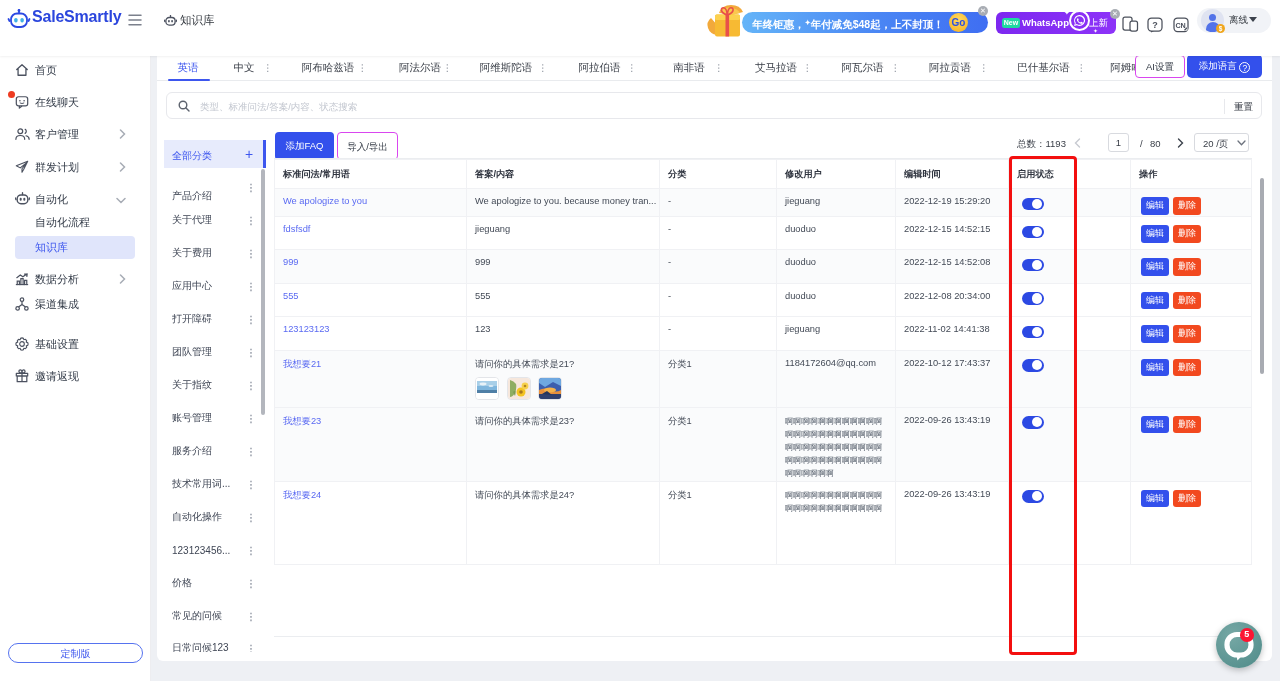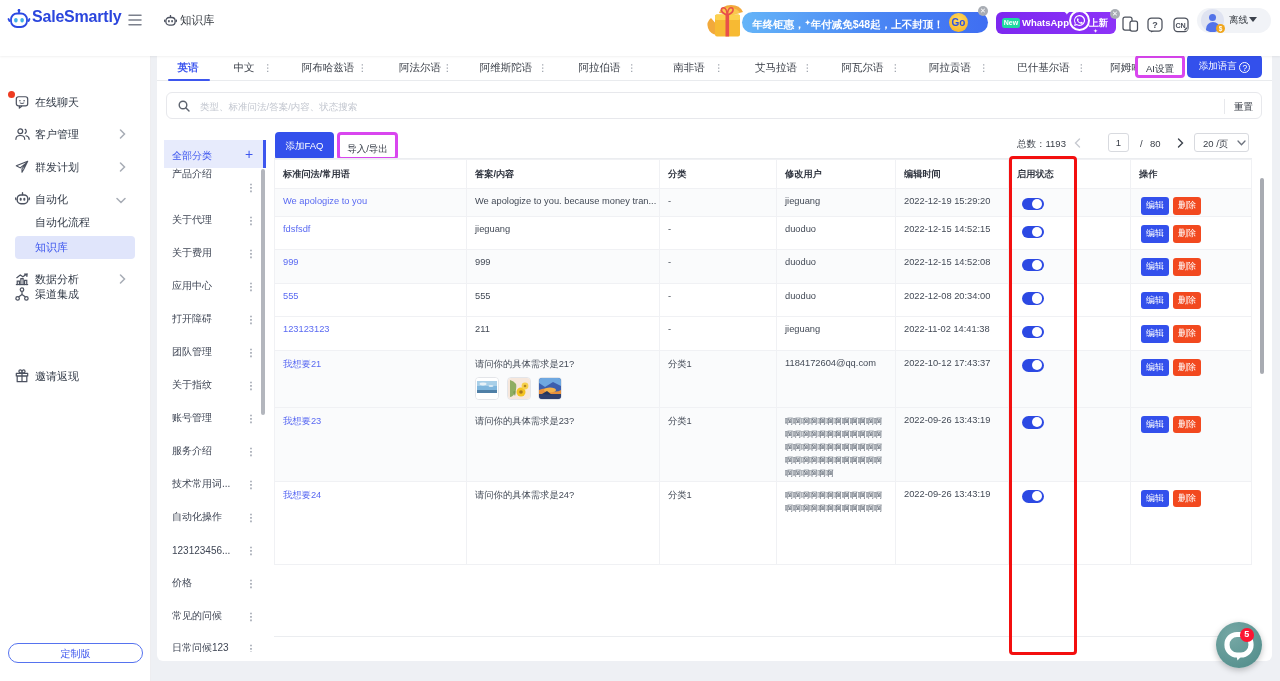--- a/index.html
+++ b/index.html
@@ -32,31 +32,31 @@
 .tgl{width:21.5px;height:12.5px;border-radius:7px;background:#2c49e3;position:relative;margin:1.5px 0 0 5px}
 .tgl::after{content:"";position:absolute;right:1.2px;top:1.2px;width:10.1px;height:10.1px;border-radius:50%;background:#fff}
 .btn-e,.btn-d{display:inline-block;width:28px;height:17.5px;line-height:17.5px;border-radius:3px;color:#fff;font-size:9px;text-align:center;vertical-align:top}
 .btn-e{background:#3350ec;margin:1px 4px 0 2px}
 .btn-d{background:#f2491f;margin-top:1px}
 .ha{font-size:8.1px;line-height:13.2px;width:98px;word-break:break-all;white-space:normal;color:#525b68;letter-spacing:0}
 .thumb{display:inline-block;width:24px;height:23px;border:1px solid #e3e5e9;border-radius:4px;margin-right:5px;vertical-align:top;overflow:hidden;background:#fff}
 
 #redbox{position:absolute;left:1009px;top:155.5px;width:68px;height:499px;border:3px solid #f30f0f;border-radius:4px;z-index:40;pointer-events:none}
 
-.wbtn{position:absolute;background:#fff;border:3px solid #d946ef;border-radius:4px;font-size:9.5px;color:#333a45;text-align:center}
+.wbtn{position:absolute;background:#fff;border:1px solid #d946ef;border-radius:4px;font-size:9.5px;color:#333a45;text-align:center}
 .bbtn{position:absolute;background:#3350ec;color:#fff;border-radius:4px;font-size:9.5px;text-align:center}
 </style>
 </head>
 <body>
 
 <div id="card"></div>
 <div id="cardc" style="position:absolute;left:0;top:0;width:1280px;height:681px;z-index:6">
 
   <div class="abs" style="left:157px;top:80px;width:1115px;height:1px;background:#e9ebee"></div>
-  <div class="tab" style="left:188px;color:#3d56ee;font-weight:700">英语</div>
+  <div class="tab" style="left:188px;color:#3d56ee;font-weight:400">英语</div>
   <div class="abs" style="left:168px;top:78.5px;width:42px;height:2.5px;background:#3d56ee;border-radius:1px"></div>
   <div class="tab" style="left:244px">中文</div>
     <div class="tdots" style="left:263px">⋮</div>
   <div class="tab" style="left:328px">阿布哈兹语</div>
     <div class="tdots" style="left:357.5px">⋮</div>
   <div class="tab" style="left:420px">阿法尔语</div>
     <div class="tdots" style="left:442.5px">⋮</div>
   <div class="tab" style="left:506px">阿维斯陀语</div>
     <div class="tdots" style="left:538px">⋮</div>
   <div class="tab" style="left:599.5px">阿拉伯语</div>
@@ -82,21 +82,21 @@
     </svg>
   <div class="abs" style="left:200px;top:101px;font-size:9.5px;color:#c2c6cf">类型、标准问法/答案/内容、状态搜索</div>
   <div class="abs" style="left:1224px;top:98.5px;width:1px;height:15px;background:#e7e8ec"></div>
   <div class="abs" style="left:1234px;top:101px;font-size:9.5px;color:#383d46">重置</div>
 
   <div class="abs" style="left:164px;top:140px;width:98.5px;height:27.5px;background:#e7ebfc"></div>
   <div class="abs" style="left:262.5px;top:140px;width:3px;height:27.5px;background:#3d56ee"></div>
   <div class="abs" style="left:172px;top:149px;font-size:10px;color:#3d56ee">全部分类</div>
   <div class="abs" style="left:245px;top:146px;font-size:14px;color:#3d56ee">+</div>
   <div class="abs" style="left:261.3px;top:169px;width:4.2px;height:246px;background:#b3b6bd;border-radius:2px"></div>
-  <div class="cat" style="top:174px">产品介绍</div>
+  <div class="cat" style="top:196px">产品介绍</div>
     <div class="catd" style="top:186.5px">⋮</div>
   <div class="cat" style="top:219.5px">关于代理</div>
     <div class="catd" style="top:219.5px">⋮</div>
   <div class="cat" style="top:252.5px">关于费用</div>
     <div class="catd" style="top:252.5px">⋮</div>
   <div class="cat" style="top:285.5px">应用中心</div>
     <div class="catd" style="top:285.5px">⋮</div>
   <div class="cat" style="top:318.5px">打开障碍</div>
     <div class="catd" style="top:318.5px">⋮</div>
   <div class="cat" style="top:351.5px">团队管理</div>
@@ -203,21 +203,21 @@
           <td>-</td>
           <td>duoduo</td>
           <td>2022-12-08 20:34:00</td>
           <td>
             <div class="tgl"></div>
           </td>
           <td><span class="btn-e">编辑</span><span class="btn-d">删除</span></td>
         </tr>
 <tr style="height:33.4px">
           <td class="lnk">123123123</td>
-          <td>211</td>
+          <td>123</td>
           <td>-</td>
           <td>jieguang</td>
           <td>2022-11-02 14:41:38</td>
           <td>
             <div class="tgl"></div>
           </td>
           <td><span class="btn-e">编辑</span><span class="btn-d">删除</span></td>
         </tr>
 <tr class="gray" style="height:57px">
           <td class="lnk">我想要21</td>
@@ -345,21 +345,21 @@
   <div class="abs" style="left:949px;top:13px;width:19px;height:19px;border-radius:50%;background:radial-gradient(circle at 50% 35%,#ffd95e,#f5af22);color:#2b50e0;font-size:10px;font-weight:700;line-height:19px;text-align:center">Go</div>
   <div class="abs" style="left:978px;top:6px;width:10px;height:10px;border-radius:50%;background:#a9adb4;color:#fff;font-size:7px;line-height:10px;text-align:center">✕</div>
 
   <div class="abs" style="left:996px;top:12px;width:120px;height:22px;border-radius:6px;background:linear-gradient(90deg,#7d28f0,#8d33f8)"></div>
   <div class="abs" style="left:1002px;top:17.5px;width:18px;height:10px;border-radius:2.5px;background:#1fd9a2;color:#fff;font-size:7px;font-weight:700;line-height:10px;text-align:center">New</div>
   <div class="abs" style="left:1022px;top:17px;color:#fff;font-size:9.5px;font-weight:700">WhatsApp</div>
   <div class="abs" style="left:1069px;top:10px;width:21px;height:21px;border-radius:50%;background:#8a30f6;border:2px solid #fff;box-sizing:border-box"></div>
   <svg class="abs" style="left:1073px;top:14px" width="13" height="13" viewBox="0 0 24 24">
       <path fill="#fff" d="M12 2a10 10 0 0 0-8.6 15L2 22l5.2-1.4A10 10 0 1 0 12 2zm0 2a8 8 0 1 1-4.2 14.8l-.5-.3-3 .8.8-2.9-.3-.5A8 8 0 0 1 12 4zm-3 4c-.3 0-.7.1-.9.5-.3.4-.9 1-.9 2.2s.9 2.6 1 2.8c.1.2 1.8 3 4.5 4 2.2.9 2.7.7 3.2.7.5-.1 1.6-.7 1.8-1.3.2-.6.2-1.2.2-1.3-.1-.1-.3-.2-.6-.3l-2-.9c-.3-.1-.5-.2-.7.1l-1 1.2c-.2.2-.3.2-.6.1-1.6-.8-2.7-1.9-3.4-3.3-.2-.3 0-.5.1-.6l.7-.9c.2-.2.2-.4.1-.6L9.6 8.5C9.4 8.1 9.2 8 9 8z"></path>
     </svg>
-  <div class="abs" style="left:1089px;top:16.5px;color:#fff;font-size:9.5px;font-weight:700">上新</div>
+  <div class="abs" style="left:1089px;top:16.5px;color:#fff;font-size:9.5px;font-weight:400">上新</div>
   <div class="abs" style="left:1064px;top:9px;color:#fff;font-size:7px">✦</div>
   <div class="abs" style="left:1093px;top:27px;color:#fff;font-size:6px">✦</div>
   <div class="abs" style="left:1110px;top:9px;width:10px;height:10px;border-radius:50%;background:#a9adb4;color:#fff;font-size:7px;line-height:10px;text-align:center;z-index:3">✕</div>
 
   <svg class="abs" style="left:1122px;top:16px" width="17" height="16" viewBox="0 0 17 16">
     <rect x="1" y="1" width="9" height="13" rx="2" fill="#fff" stroke="#4b505b" stroke-width="1.25"></rect>
     <rect x="8" y="5" width="7.5" height="10" rx="2" fill="#fff" stroke="#4b505b" stroke-width="1.25"></rect>
   </svg>
   <svg class="abs" style="left:1147px;top:16.5px" width="16" height="16" viewBox="0 0 16 16">
     <rect x="1" y="1" width="14" height="13" rx="3.5" fill="none" stroke="#4b505b" stroke-width="1.25"></rect>
@@ -377,20 +377,26 @@
   <div class="abs" style="left:1201px;top:9px;width:23px;height:23px;border-radius:50%;background:#dfe3f1;overflow:hidden">
     <div class="abs" style="left:8px;top:4.5px;width:7px;height:7px;border-radius:50%;background:#5272e8"></div>
     <div class="abs" style="left:4.5px;top:13px;width:14px;height:11px;border-radius:7px 7px 0 0;background:#5272e8"></div>
   </div>
   <div class="abs" style="left:1216px;top:24px;width:9px;height:9px;border-radius:50%;background:#f0a61c;color:#fff;font-size:6.5px;font-weight:700;line-height:9px;text-align:center">$</div>
   <div class="abs" style="left:1229px;top:14px;font-size:9.5px;color:#33383f">离线</div>
   <div class="abs" style="left:1249px;top:17px;width:0;height:0;border-left:4px solid transparent;border-right:4px solid transparent;border-top:5px solid #3c424c"></div>
 </div>
 
 <div id="side">
+  <div class="mi" style="top:18px">
+    <svg class="ic" width="14" height="14" viewBox="0 0 16 16">
+        <path d="M2 7.5 L8 2 L14 7.5 M3.5 6.5 V14 H12.5 V6.5" fill="none" stroke="#4c5260" stroke-width="1.5" stroke-linecap="round" stroke-linejoin="round"></path>
+      </svg>
+    <span class="txt">首页</span>
+  </div>
   <div class="mi" style="top:49.5px">
     <div class="abs" style="left:8px;top:1px;width:7px;height:7px;border-radius:50%;background:#ee3c22"></div>
     <svg class="ic" width="14" height="14" viewBox="0 0 16 16">
         <g fill="none" stroke="#4c5260" stroke-width="1.4" stroke-linejoin="round">
           <rect x="1.5" y="2" width="13" height="10.5" rx="2.5"></rect>
           <path d="M5 12.5 L5 15 L8 12.5"></path>
         </g>
         <circle cx="5.6" cy="6.5" r=".9" fill="#4c5260"></circle>
         <circle cx="10.4" cy="6.5" r=".9" fill="#4c5260"></circle>
         <path d="M5.5 9 Q8 10.5 10.5 9" stroke="#4c5260" fill="none" stroke-width="1.1"></path>
@@ -448,30 +454,37 @@
           <path d="M1.5 14 L14.5 14"></path>
           <path d="M2.5 14 V10 H5 V14 M6.7 14 V7 H9.3 V14 M11 14 V9 H13.5 V14"></path>
           <path d="M2 6 L6 3 L9 5 L14 1.5 M14 1.5 L11 1.8 M14 1.5 L13.6 4.4"></path>
         </g>
       </svg>
     <span class="txt">数据分析</span>
     <span class="arr"><svg width="7" height="10" viewBox="0 0 7 10">
           <path d="M1.5 1 L5.5 5 L1.5 9" fill="none" stroke="#a7acb5" stroke-width="1.5" stroke-linecap="round"></path>
         </svg></span>
   </div>
-  <div class="mi" style="top:242px">
+  <div class="mi" style="top:252px">
     <svg class="ic" width="14" height="14" viewBox="0 0 16 16">
         <g fill="none" stroke="#4c5260" stroke-width="1.4">
           <circle cx="8" cy="3" r="2"></circle>
           <circle cx="3" cy="13" r="2"></circle>
           <circle cx="13" cy="13" r="2"></circle>
           <path d="M8 5 V8.5 M8 8.5 L4 11.5 M8 8.5 L12 11.5"></path>
         </g>
       </svg>
     <span class="txt">渠道集成</span>
+  </div>
+  <div class="mi" style="top:291.5px">
+    <svg class="ic" width="14" height="14" viewBox="0 0 24 24">
+        <path d="M12 1.5 L14.3 2 L15.2 4.6 L17.8 4 L19.9 6.1 L19.4 8.8 L21.9 9.7 L22.5 12 L21.9 14.3 L19.4 15.2 L20 17.8 L17.8 19.9 L15.2 19.4 L14.3 21.9 L12 22.5 L9.7 21.9 L8.8 19.4 L6.1 20 L4.1 17.8 L4.6 15.2 L2.1 14.3 L1.5 12 L2.1 9.7 L4.6 8.8 L4 6.2 L6.1 4.1 L8.8 4.6 L9.7 2.1 Z" fill="none" stroke="#4c5260" stroke-width="1.9"></path>
+        <circle cx="12" cy="12" r="4" fill="none" stroke="#4c5260" stroke-width="1.9"></circle>
+      </svg>
+    <span class="txt">基础设置</span>
   </div>
   <div class="mi" style="top:323.5px">
     <svg class="ic" width="14" height="14" viewBox="0 0 16 16">
         <g fill="none" stroke="#4c5260" stroke-width="1.4" stroke-linejoin="round">
           <rect x="1.5" y="5" width="13" height="3"></rect>
           <rect x="2.5" y="8" width="11" height="6.5"></rect>
           <line x1="8" y1="5" x2="8" y2="14.5"></line>
           <path d="M8 4.5 Q4.5 4.5 4.5 2.8 Q4.5 1 6.2 1 Q8 1 8 4.5 Q8 1 9.8 1 Q11.5 1 11.5 2.8 Q11.5 4.5 8 4.5Z"></path>
         </g>
       </svg>

